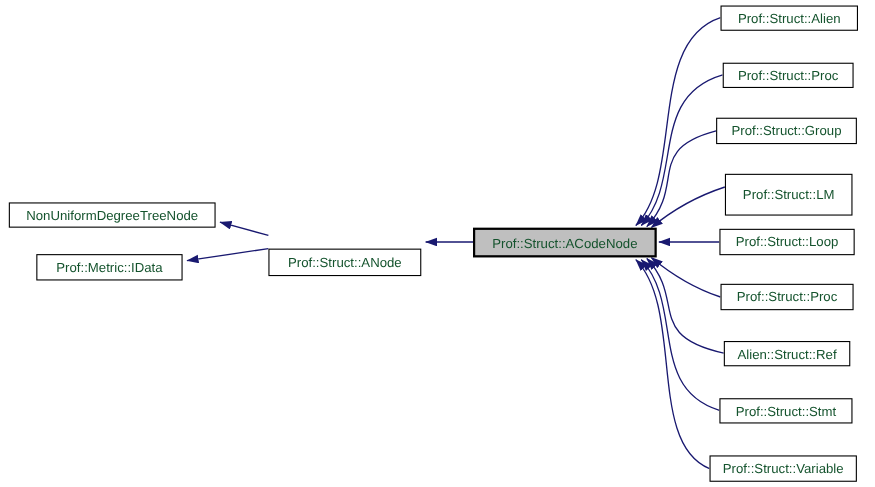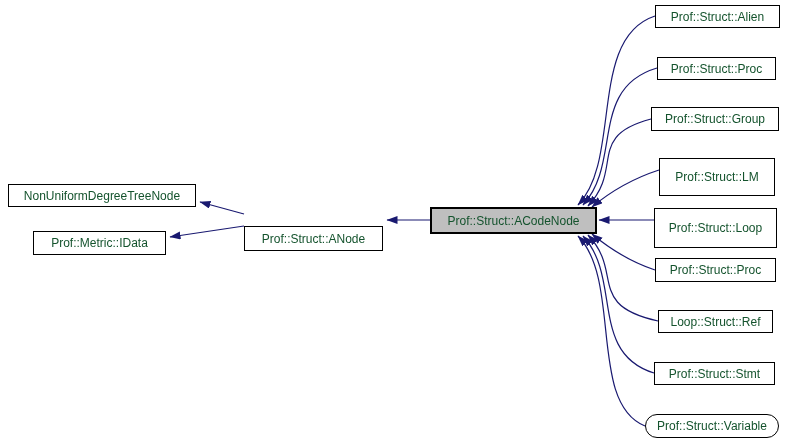--- a/index.html
+++ b/index.html
@@ -83,29 +83,29 @@
       </div>
       <div class="node" style="left: 657px; top: 57px; width: 119px; height: 23px;">
         <span>Prof::Struct::Proc</span>
       </div>
       <div class="node" style="left: 651px; top: 107px; width: 128px; height: 24px;">
         <span>Prof::Struct::Group</span>
       </div>
       <div class="node" style="left: 659px; top: 158px; width: 116px; height: 38px;">
         <span>Prof::Struct::LM</span>
       </div>
-      <div class="node" style="left: 654px; top: 208px; width: 123px; height: 40px;">
+      <div class="node" style="left: 654px; top: 208px; width: 123px; height: 24px;">
         <span>Prof::Struct::Loop</span>
       </div>
       <div class="node" style="left: 655px; top: 258px; width: 121px; height: 24px;">
         <span>Prof::Struct::Proc</span>
       </div>
       <div class="node" style="left: 658px; top: 310px; width: 115px; height: 23px;">
-        <span>Loop::Struct::Ref</span>
+        <span>Alien::Struct::Ref</span>
       </div>
       <div class="node" style="left: 654px; top: 362px; width: 121px; height: 23px;">
         <span>Prof::Struct::Stmt</span>
       </div>
-      <div class="node" style="left: 645px; top: 414px; width: 134px; height: 24px; border-radius: 12px;">
+      <div class="node" style="left: 645px; top: 414px; width: 134px; height: 24px;">
         <span>Prof::Struct::Variable</span>
       </div>
     </div>
 </div>
 
 </body></html>

